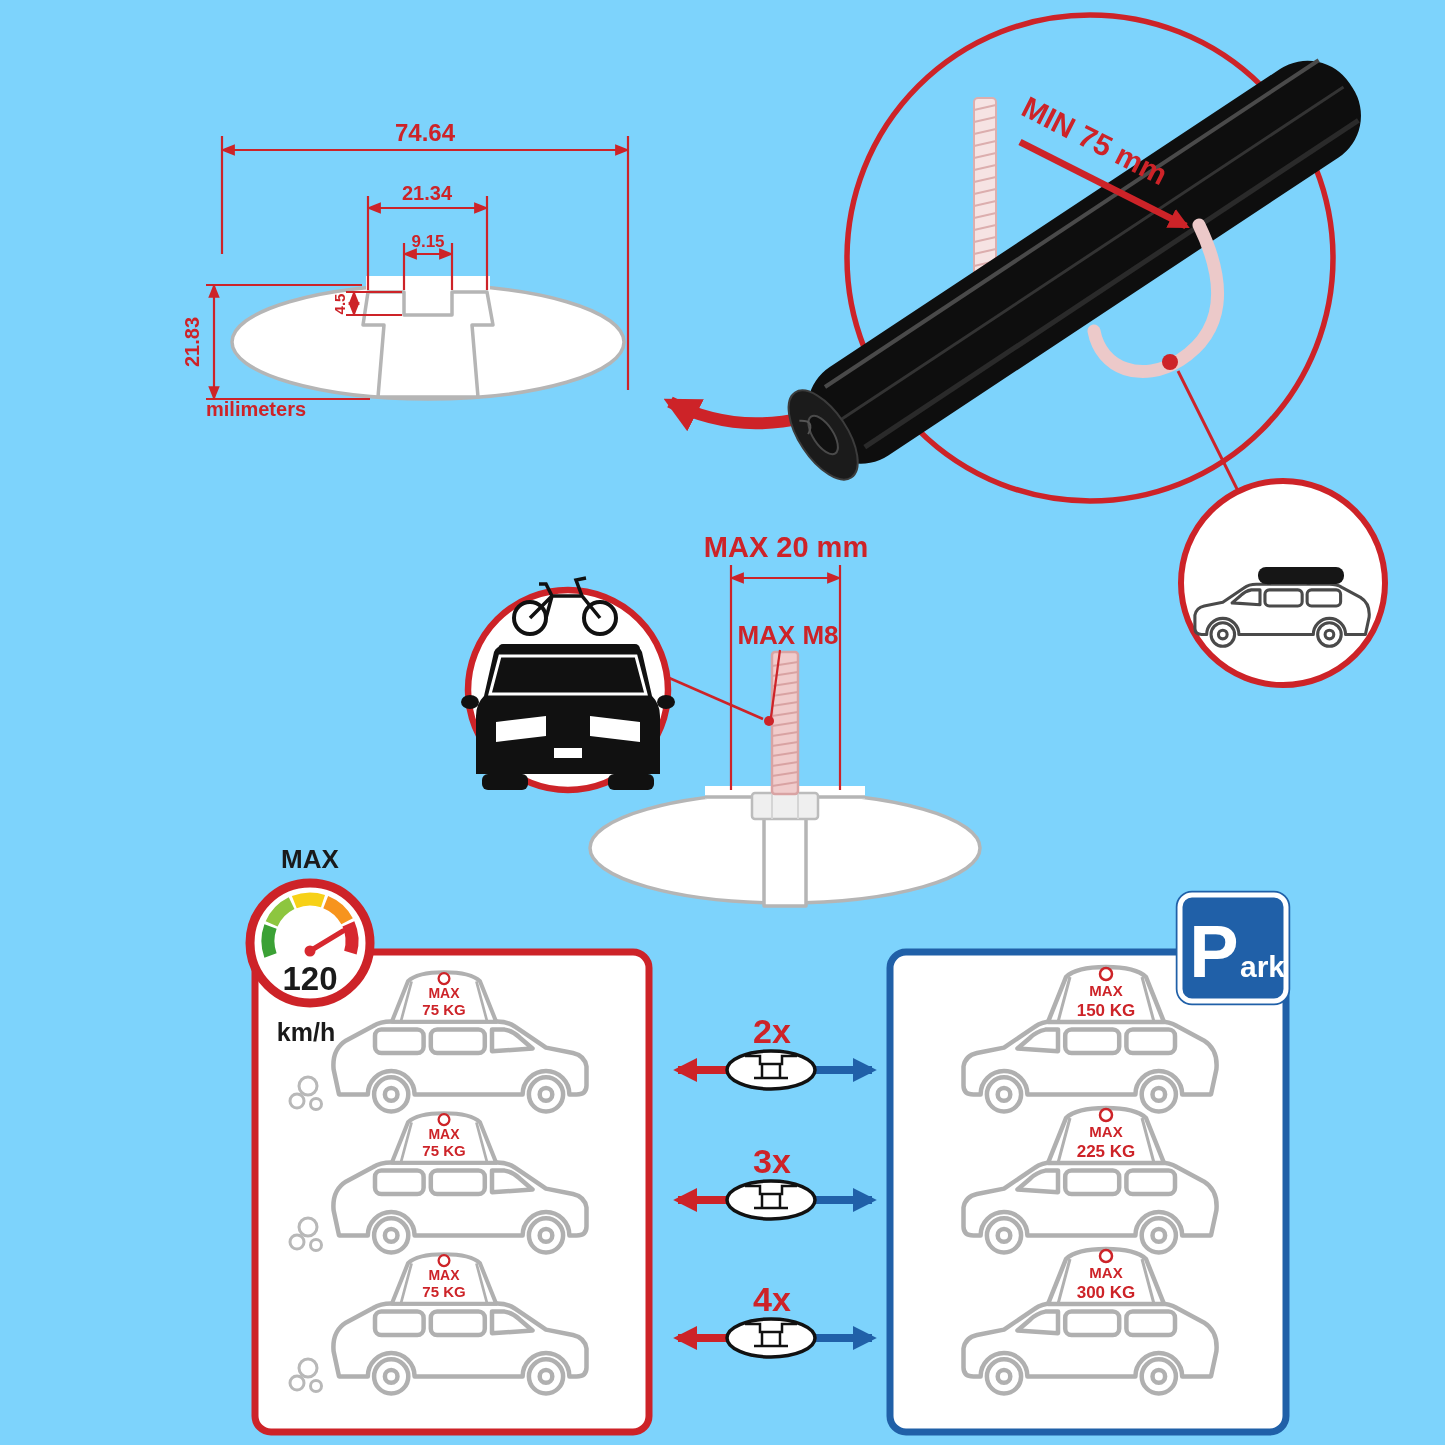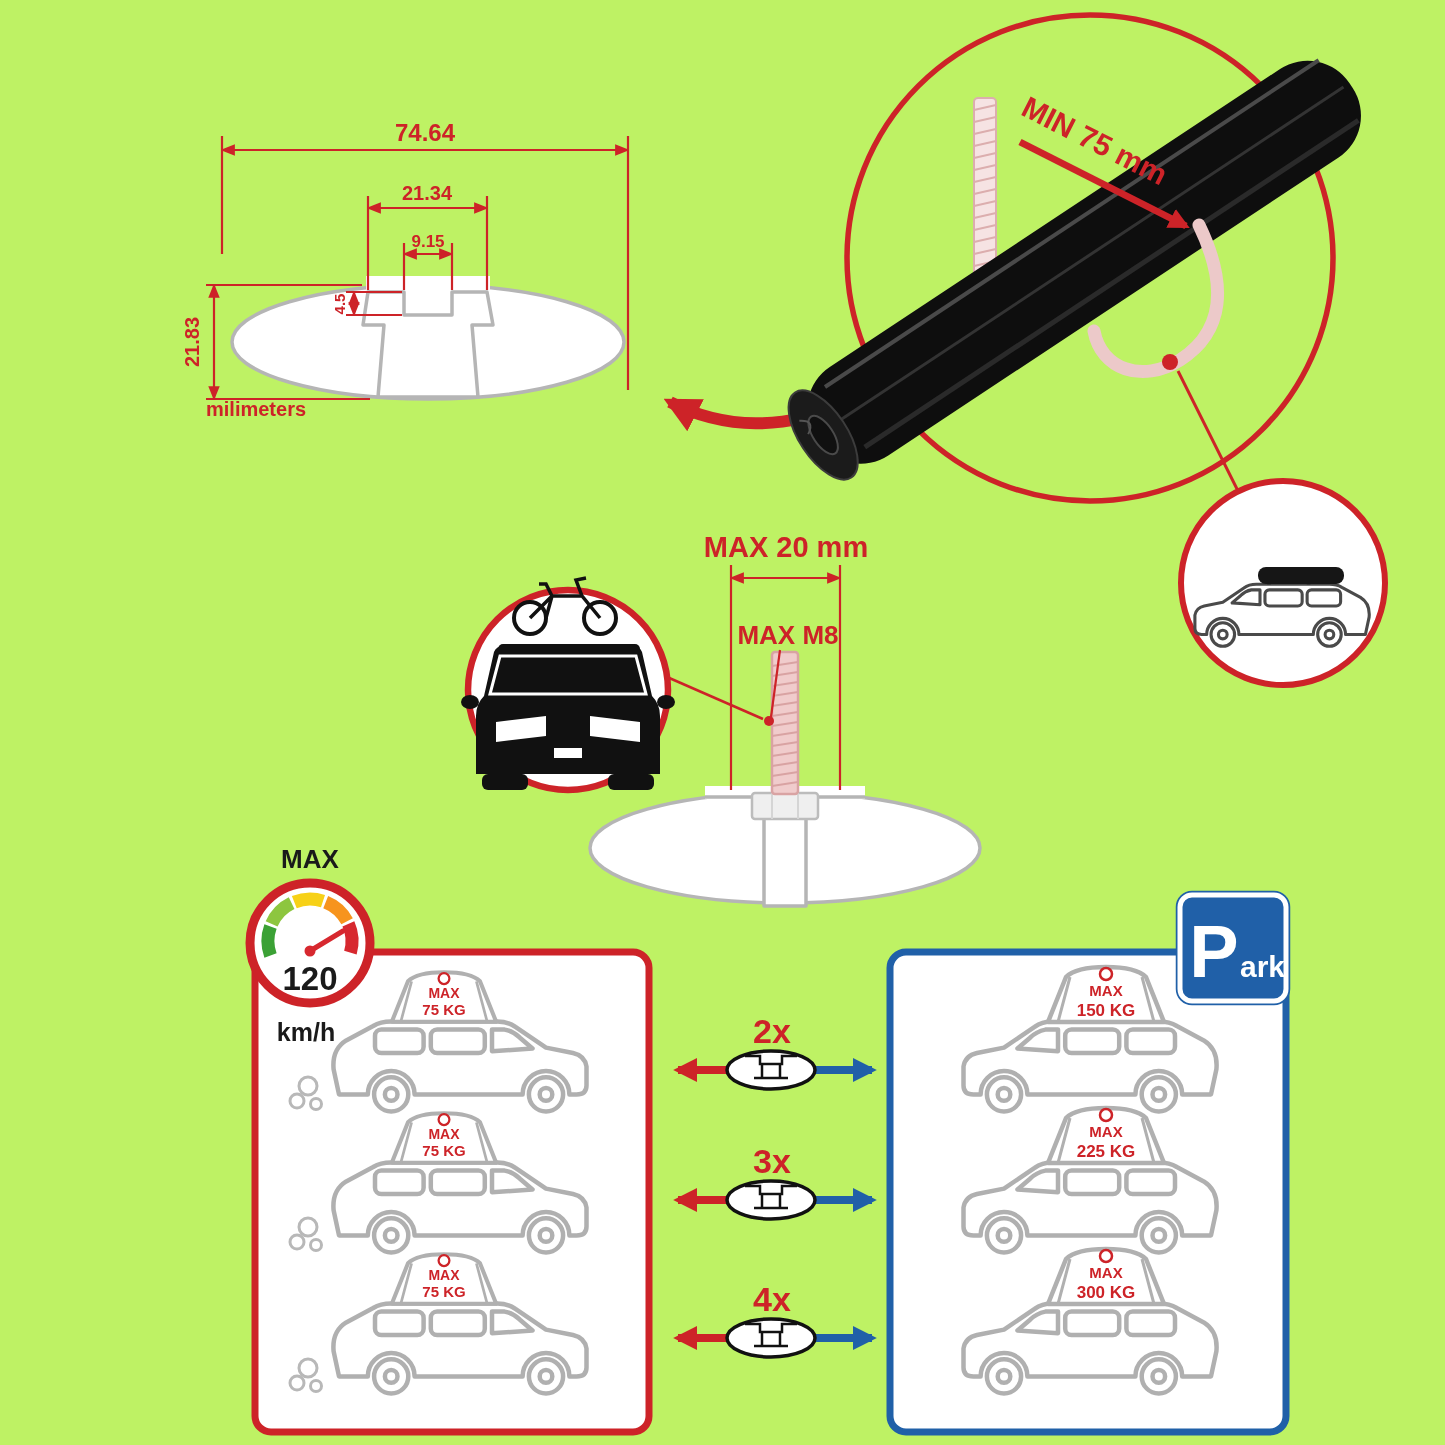--- a/index.html
+++ b/index.html
@@ -1,16 +1,16 @@
 <!DOCTYPE html>
 <html><head>
 <meta charset="utf-8">
 <style>
   html,body{margin:0;padding:0;background:#ffffff;}
-  .canvas{position:relative;width:1445px;height:1445px;background:#bef264;overflow:hidden;}
+  .canvas{position:relative;width:1445px;height:1445px;background:#7dd3fc;overflow:hidden;}
   svg{display:block;}
   svg text{font-family:"Liberation Sans","DejaVu Sans",sans-serif;font-weight:bold;}
   .red{fill:#cd2328;}
   .blk{fill:#1a1a1a;}
   .wht{fill:#ffffff;}
   .dimline{stroke:#cd2328;stroke-width:2.2;fill:none;}
   .grayline{stroke:#b5b5b5;stroke-width:3.5;fill:#ffffff;stroke-linejoin:round;}
 </style>
 </head>
 <body>

